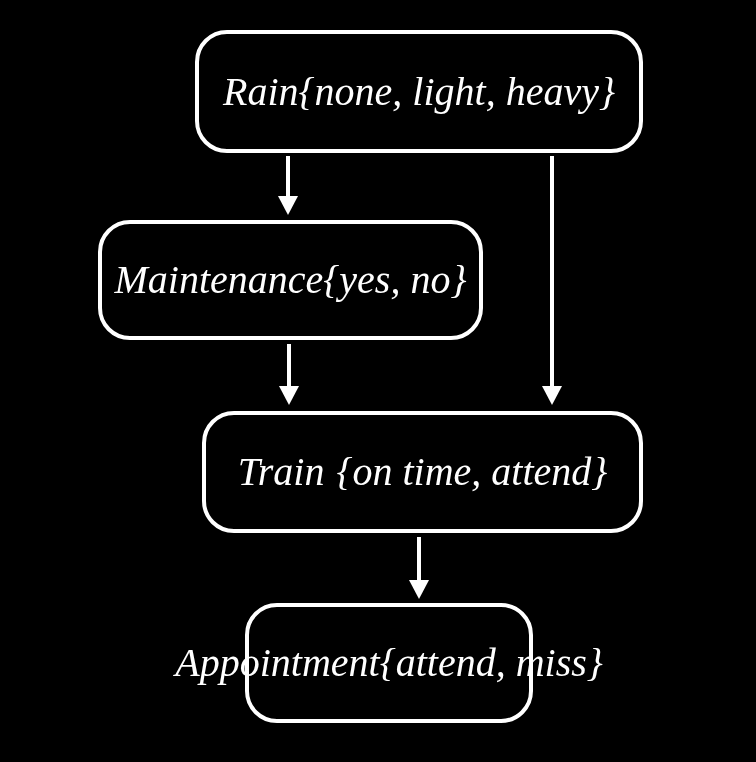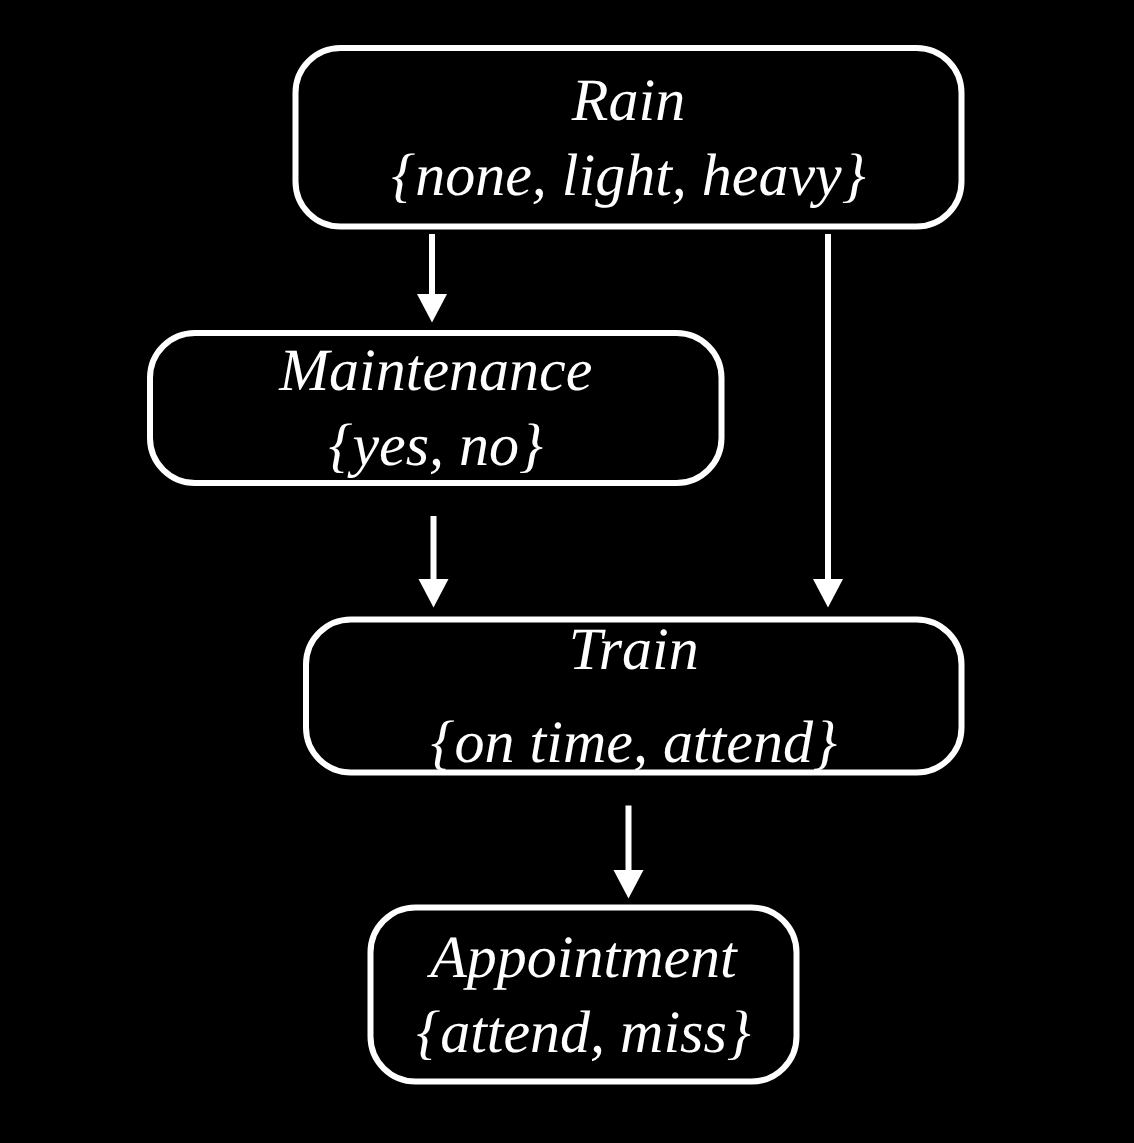--- a/index.html
+++ b/index.html
@@ -16,36 +16,36 @@
     font-family: "Liberation Serif", "DejaVu Serif", serif;
   }
   .node {
     position: absolute;
     box-sizing: border-box;
     border: 4px solid #ffffff;
     border-radius: 32px;
     background: #000000;
     color: #ffffff;
     display: flex;
-    flex-direction: column;
+    flex-direction: row;
     align-items: center;
     justify-content: center;
     text-align: center;
     font-style: italic;
     font-size: 40px;
     line-height: 50px;
     white-space: nowrap;
   }
   .node .node-title,
   .node .node-domain {
     color: #ffffff;
   }
   #node-rain        { left: 195px; top:  30px; width: 448px; height: 123px; }
-  #node-maintenance { left:  98px; top: 220px; width: 385px; height: 104px; text-align: center; }
-  #node-train       { left: 202px; top: 411px; width: 441px; height: 106px; gap: 12px; }
+  #node-maintenance { left:  98px; top: 220px; width: 385px; height: 120px; text-align: center; }
+  #node-train       { left: 202px; top: 411px; width: 441px; height: 122px; gap: 12px; }
   #node-appointment { left: 245px; top: 603px; width: 288px; height: 120px; }
   .edges-overlay {
     position: absolute;
     left: 0;
     top: 0;
     width: 756px;
     height: 762px;
     pointer-events: none;
   }
   .edges-overlay line    { stroke: #ffffff; stroke-width: 4; }

